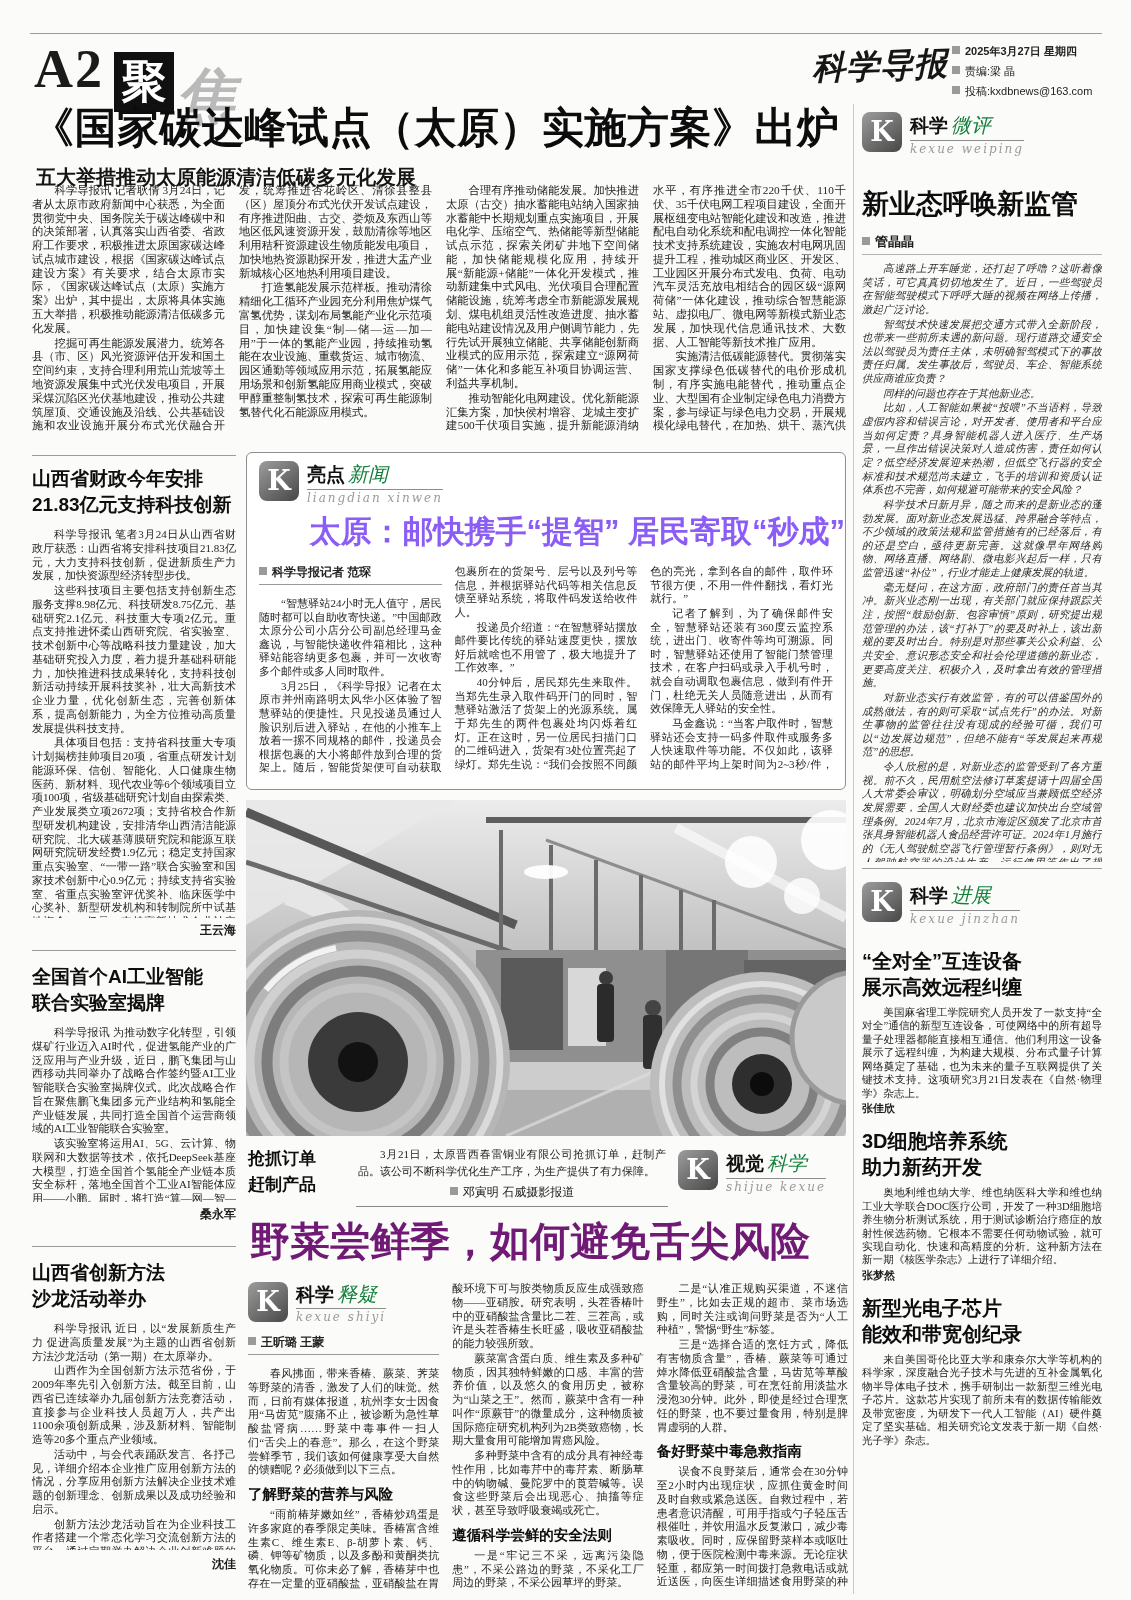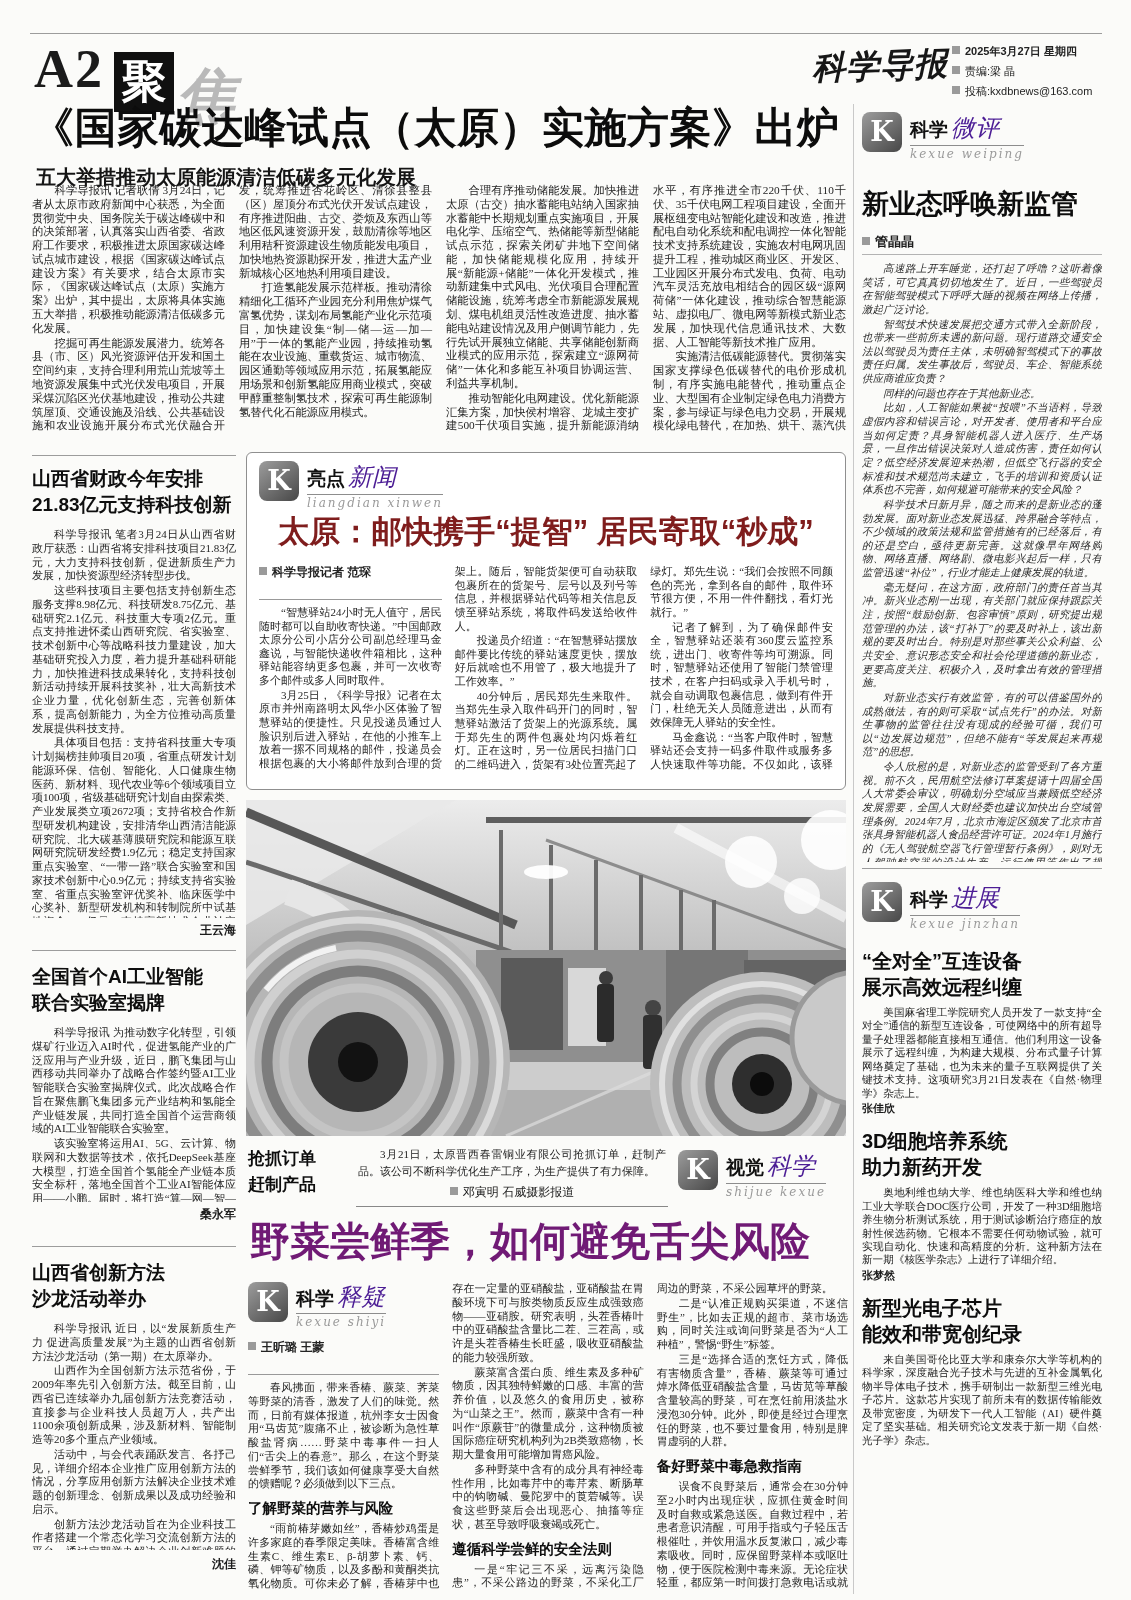--- a/index.html
+++ b/index.html
@@ -30,30 +30,30 @@
   .ltitle{font-size:19px;line-height:1.35;font-weight:800;color:#0e0e0e}
   .leftbody{font-size:11px;line-height:1.25;color:#242424;overflow:hidden}
   .sig{font-weight:bold;font-size:12px;text-align:right}
   
   .sec-head{display:flex;align-items:flex-start;gap:8px}
   .kbox{width:40px;height:40px;flex:0 0 40px;border-radius:8px;color:#fff;text-align:center;
        background:linear-gradient(140deg,#9d9d9d,#474747);
        font:bold 27px/40px "DejaVu Serif",serif}
   .sec-title{white-space:nowrap;border-bottom:1px solid #8d8d8d;padding-bottom:1px}
   .sec-b{font-weight:800;font-size:19px;color:#111;font-family:"Liberation Sans","DejaVu Sans",sans-serif}
-  .sec-s{font-size:24px;font-style:italic;color:#4c1d95;margin-left:3px;font-family:Liberation Sans, sans-serif}
+  .sec-s{font-size:20px;font-style:italic;color:#15803d;margin-left:3px;font-family:Liberation Sans, sans-serif}
   .sec-py{font-style:italic;color:#9a9a9a;font-size:12px;letter-spacing:2px;margin-top:1px;
        font-family:"DejaVu Serif",serif}
   
   .box{border:1px solid #8f8f8f;border-radius:6px;background:#fff}
-  .hl-headline{font-size:31px;font-weight:900;text-align:center;white-space:nowrap;color:#7f1d1d}
+  .hl-headline{font-size:31px;font-weight:900;text-align:right;white-space:nowrap;color:#8b5cf6}
   .hl-body{column-count:3;column-gap:13px;column-fill:auto;overflow:hidden;
        font-size:11px;line-height:1.24;color:#242424}
-  .byline{font-weight:bold;font-size:12px;border-bottom:1px solid #999;padding-bottom:19px;
-       margin-bottom:6px;break-inside:avoid;font-family:"Liberation Sans","DejaVu Sans",sans-serif}
+  .byline{font-weight:bold;font-size:12px;border-bottom:1px solid #999;padding-bottom:4px;
+       margin-bottom:12px;break-inside:avoid;font-family:"Liberation Sans","DejaVu Sans",sans-serif}
   
   .veg-hl{font-size:40px;font-weight:900;white-space:nowrap;color:#701a75}
   .veg-body{column-count:3;column-gap:13px;column-fill:auto;overflow:hidden;
        font-size:11px;line-height:1.25;color:#242424}
   .vegsub{font-weight:800;font-size:14.5px;margin:8px 0 5px;break-inside:avoid;color:#0e0e0e;
        font-family:"Liberation Sans","DejaVu Sans",sans-serif}
   
   .wp-hl{font-size:27px;font-weight:800;white-space:nowrap;color:#0d0d0d}
   .kai{font-style:italic}
   .wp-body{font-size:10.5px;line-height:1.3;color:#2a2a2a;overflow:hidden;text-align:justify}

